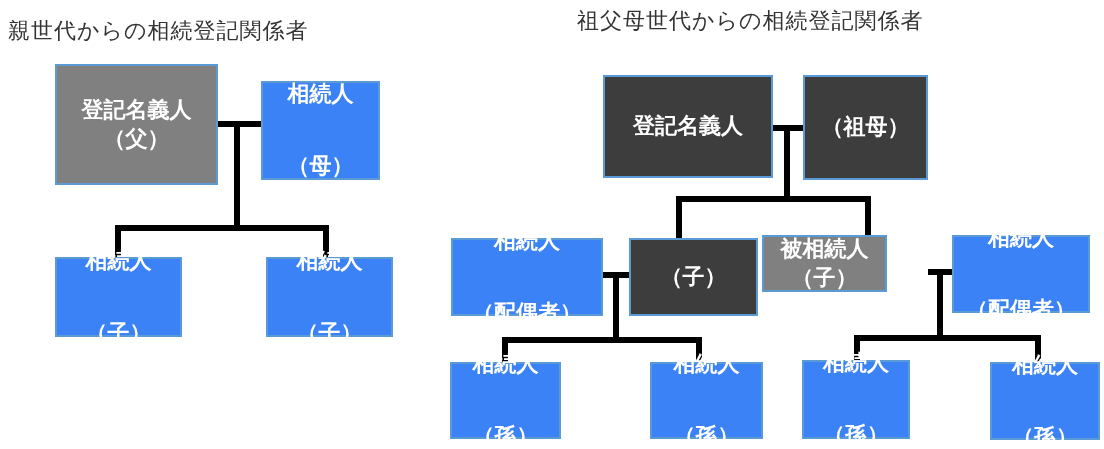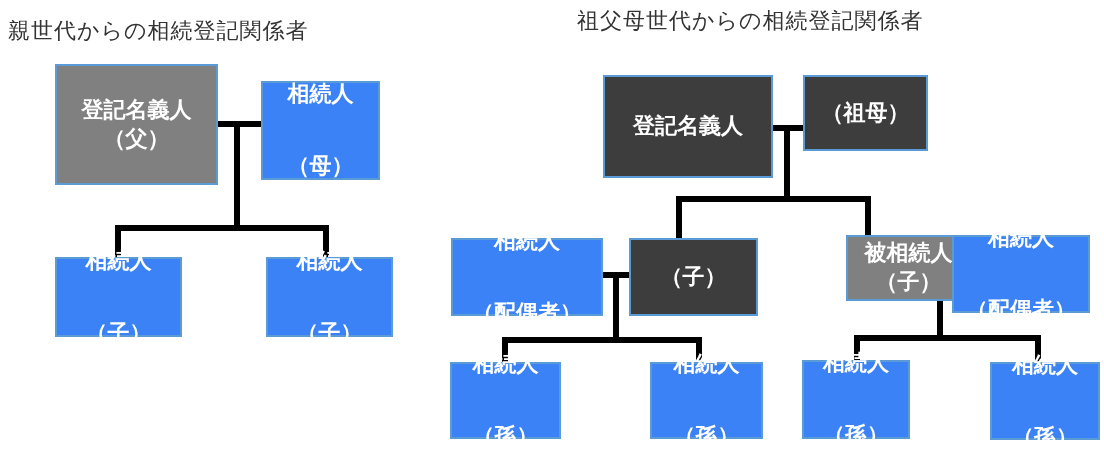--- a/index.html
+++ b/index.html
@@ -94,32 +94,32 @@
 
     <div class="conn" style="left:928px; top:269px; width:24px; height:6px;"></div>
     <div class="conn" style="left:937px; top:269px; width:6px; height:72px;"></div>
     <div class="conn" style="left:854px; top:335px; width:187px; height:6px;"></div>
     <div class="conn" style="left:854px; top:335px; width:6px; height:25px;"></div>
     <div class="conn" style="left:1035px; top:335px; width:6px; height:27px;"></div>
 
     <div class="box dark" style="left:603px; top:75px; width:170px; height:103px;">
       <span class="bl">登記名義人</span>
     </div>
-    <div class="box dark" style="left:803px; top:75px; width:125px; height:76px;">
+    <div class="box dark" style="left:803px; top:75px; width:125px; height:105px;">
       <span class="bl">（祖母）</span>
     </div>
 
     <div class="box red" style="left:451px; top:238px; width:152px; height:78px;">
       <span class="bl">相続人</span>
       <span class="bl">（配偶者）</span>
     </div>
     <div class="box dark" style="left:629px; top:238px; width:129px; height:78px;">
       <span class="bl">（子）</span>
     </div>
-    <div class="box gray" style="left:846px; top:235px; width:125px; height:66px;">
+    <div class="box gray" style="left:762px; top:235px; width:125px; height:57px;">
       <span class="bl">被相続人</span>
       <span class="bl">（子）</span>
     </div>
     <div class="box red" style="left:952px; top:235px; width:138px; height:78px;">
       <span class="bl">相続人</span>
       <span class="bl">（配偶者）</span>
     </div>
 
     <div class="box red" style="left:450px; top:362px; width:111px; height:77px;">
       <span class="bl">相続人</span>

